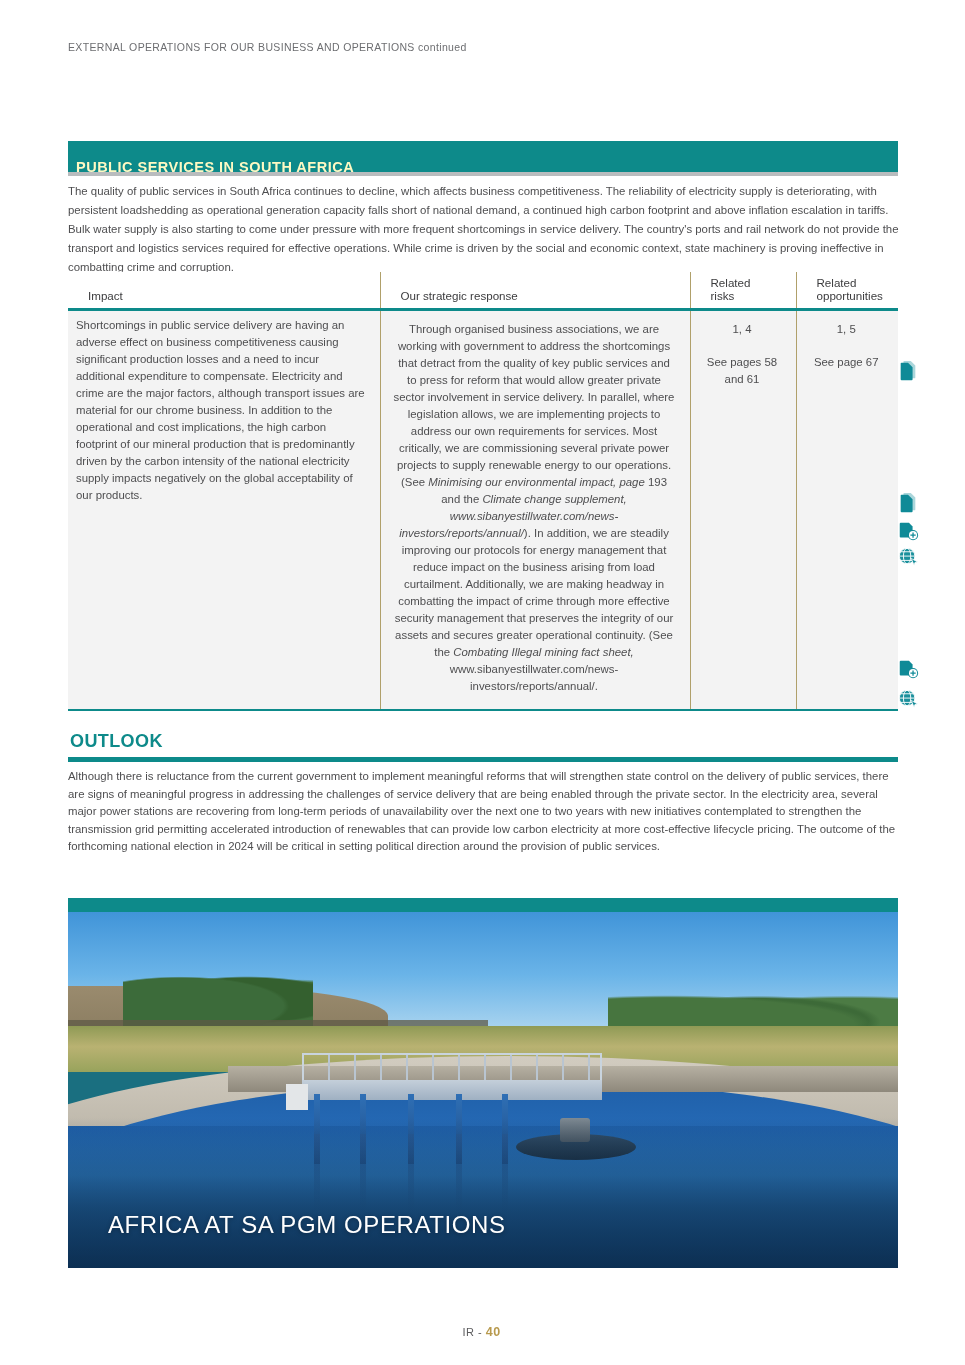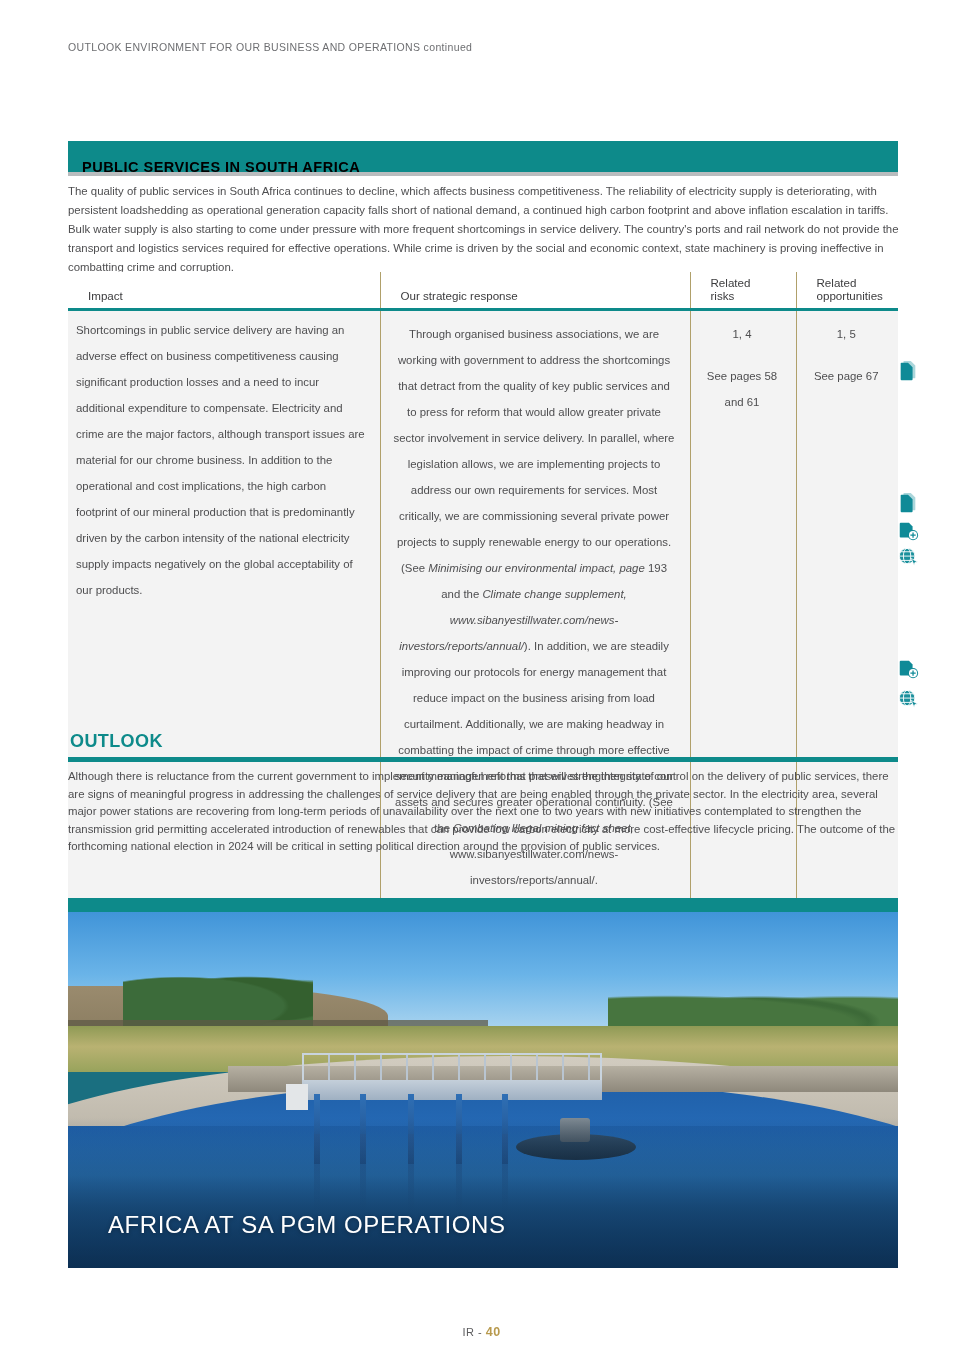--- a/index.html
+++ b/index.html
@@ -31,25 +31,25 @@
 
   
   .section-bar {
     position: absolute;
     left: 68px; top: 141px;
     width: 830px; height: 31px;
     background: #0d8a8a;
     display: flex; align-items: center;
   }
   .section-bar-title {
-    color: #000000;
+    color: #fef9c3;
     font-size: 14.5px;
     font-weight: bold;
     letter-spacing: 0.5px;
-    padding-left: 14px;
+    padding-left: 8px;
     margin-top: 21px;
   }
   .section-bar-shadow {
     position: absolute;
     left: 68px; top: 172px;
     width: 830px; height: 4px;
     background: #b9bcbe;
   }
 
   
@@ -84,21 +84,21 @@
     background: #ffffff;
     border-bottom: 3px solid #0d8a8a;
   }
   table.impact-table th.divided,
   table.impact-table td.divided {
     border-left: 1.4px solid #b0a06a;
   }
   table.impact-table td {
     vertical-align: top;
     font-size: 11.4px;
-    line-height: 26px;
+    line-height: 17px;
     color: #4e4e50;
     padding: 6px 10px 10px 8px;
     background: #f3f3f3;
     border-bottom: 2.5px solid #0d8a8a;
   }
   table.impact-table td p { margin: 4px; text-align: center; }
   table.impact-table td p.gap { margin-top: 16px; }
   .it { font-style: italic; }
 
   
@@ -295,21 +295,21 @@
     color: #b89a4e;
     font-weight: bold;
     font-size: 12.5px;
   }
 </style>
 </head>
 <body>
 
 <div class="page">
 
-  <div class="running-header">OUTLOOK ENVIRONMENT FOR OUR BUSINESS AND OPERATIONS continued</div>
+  <div class="running-header">EXTERNAL OPERATIONS FOR OUR BUSINESS AND OPERATIONS continued</div>
 
   <div class="section-bar">
     <span class="section-bar-title">PUBLIC SERVICES IN SOUTH AFRICA</span>
   </div>
   <div class="section-bar-shadow"></div>
 
   <div class="intro">The quality of public services in South Africa continues to decline, which affects business competitiveness. The reliability of electricity supply is deteriorating, with persistent loadshedding as operational generation capacity falls short of national demand, a continued high carbon footprint and above inflation escalation in tariffs. Bulk water supply is also starting to come under pressure with more frequent shortcomings in service delivery. The country's ports and rail network do not provide the transport and logistics services required for effective operations. While crime is driven by the social and economic context, state machinery is proving ineffective in combatting crime and corruption.</div>
 
   <div class="table-wrap">
     <table class="impact-table">

